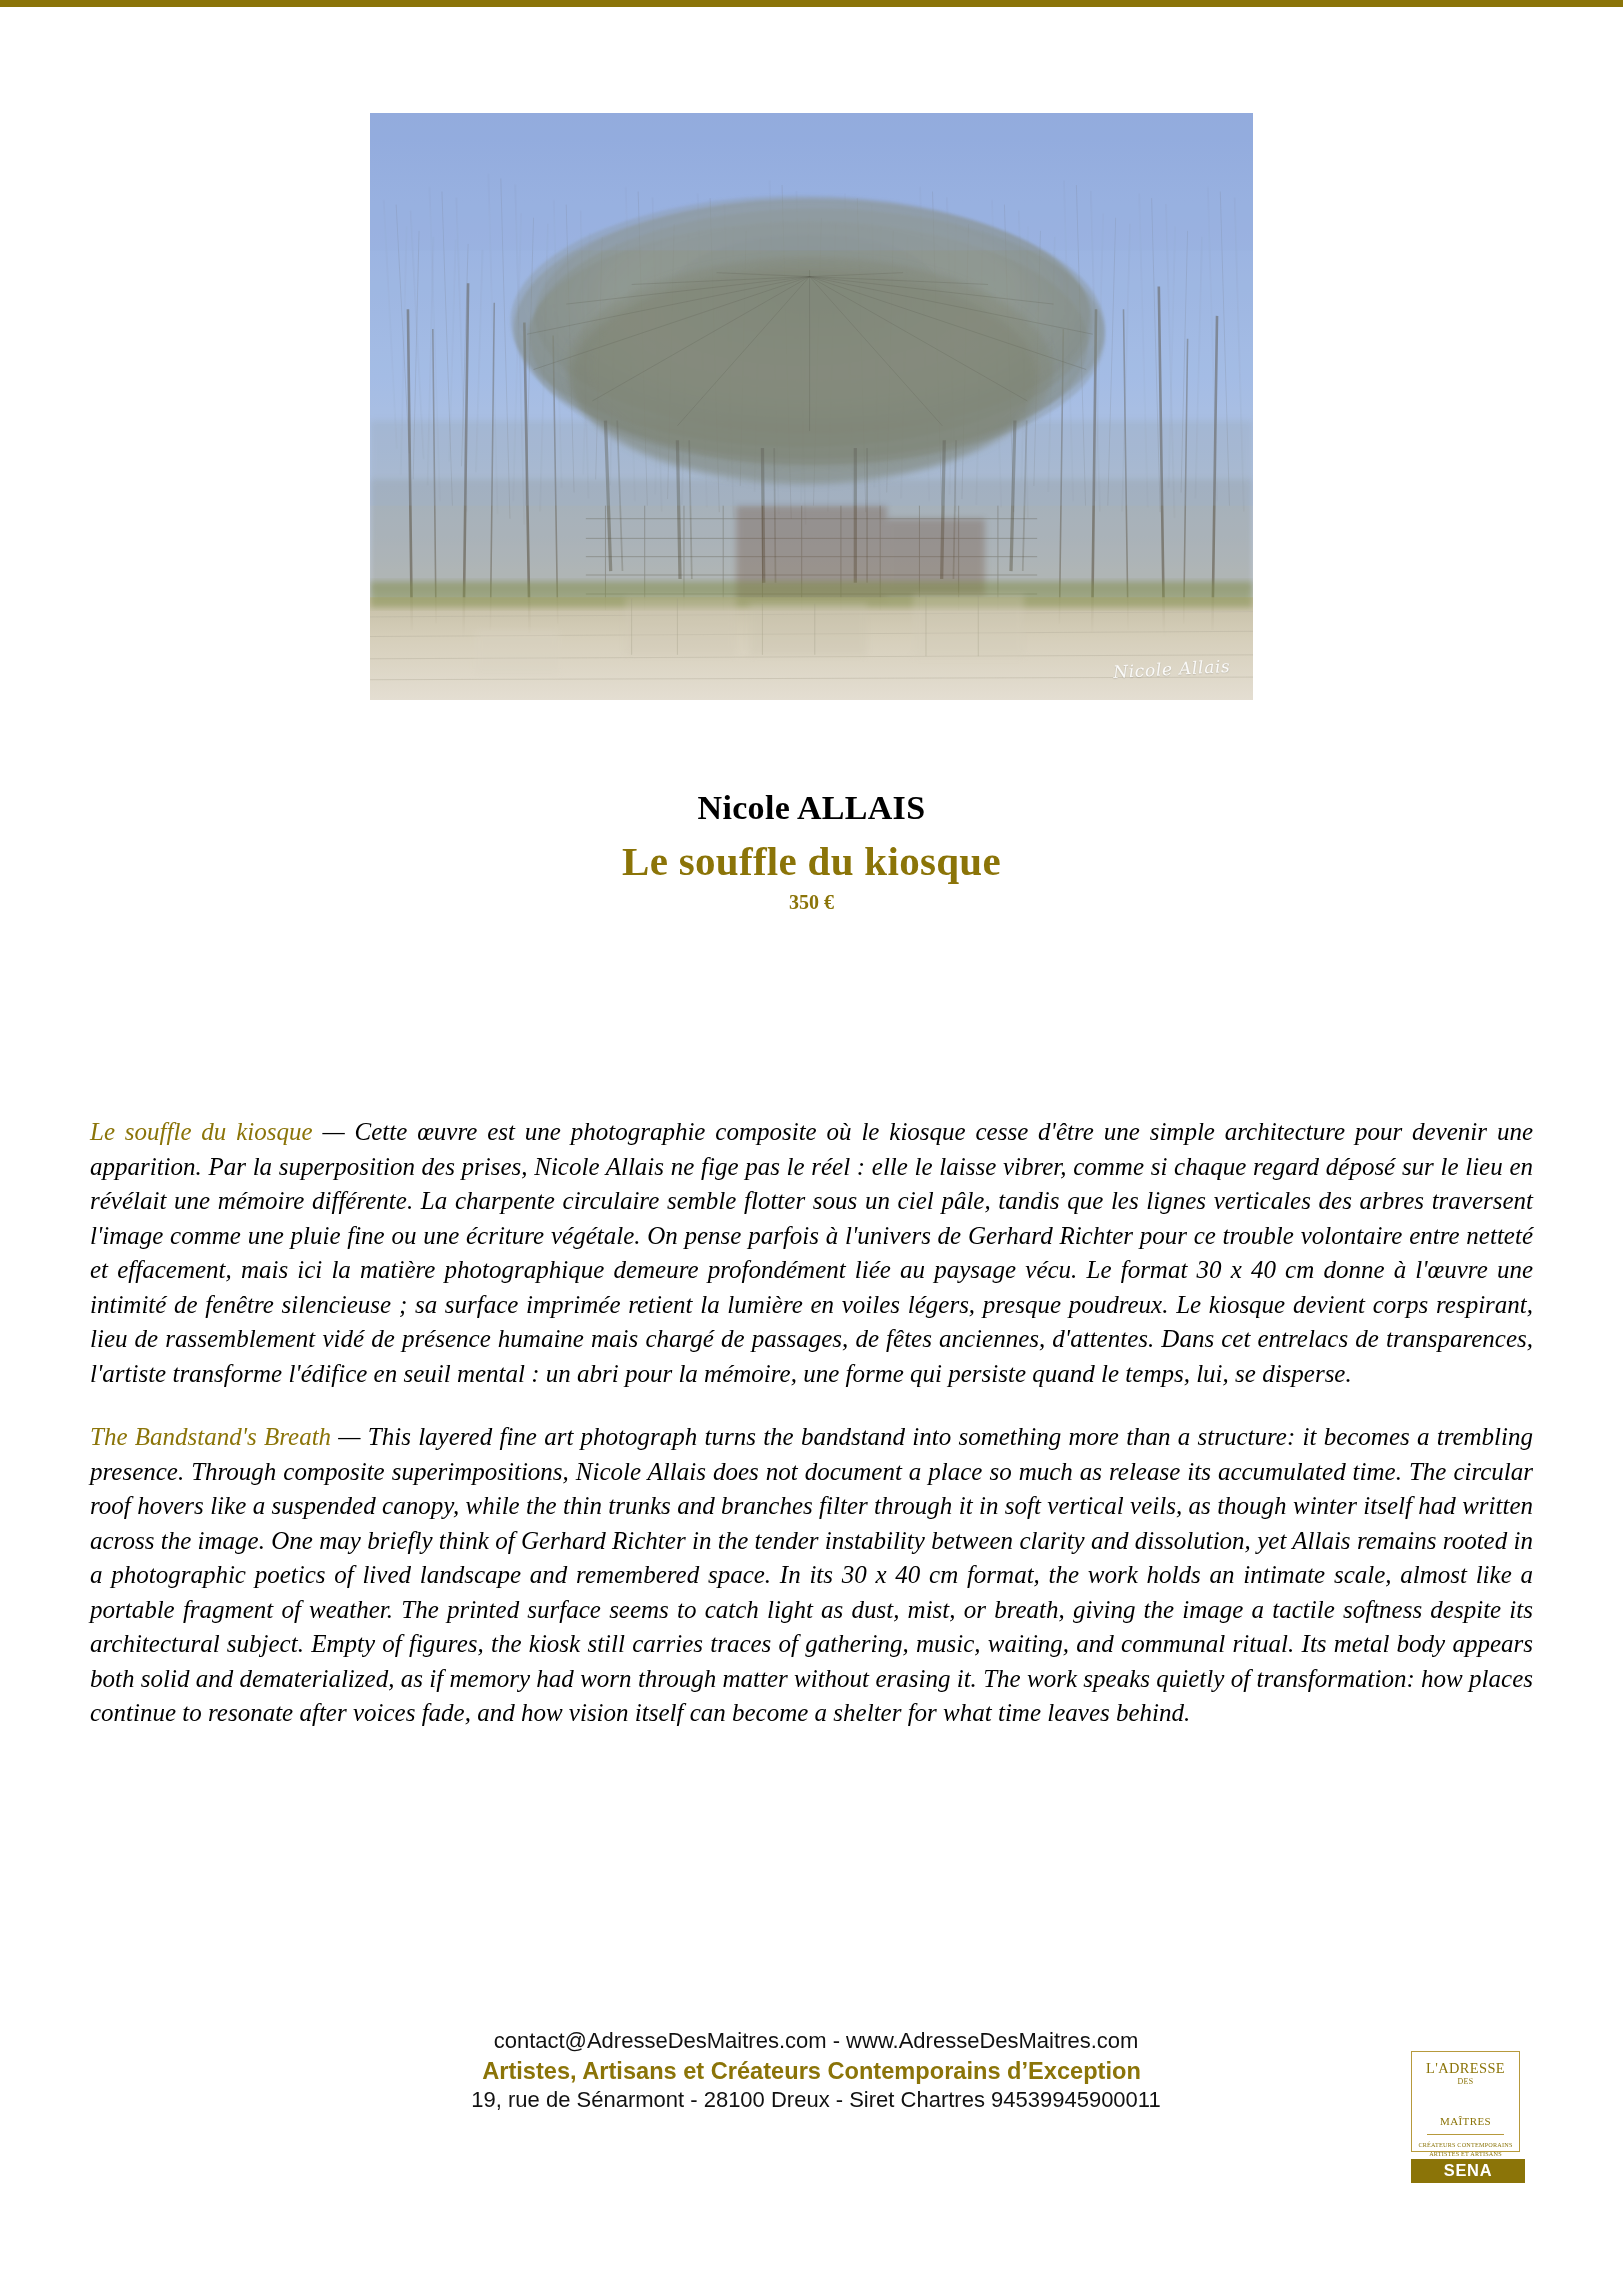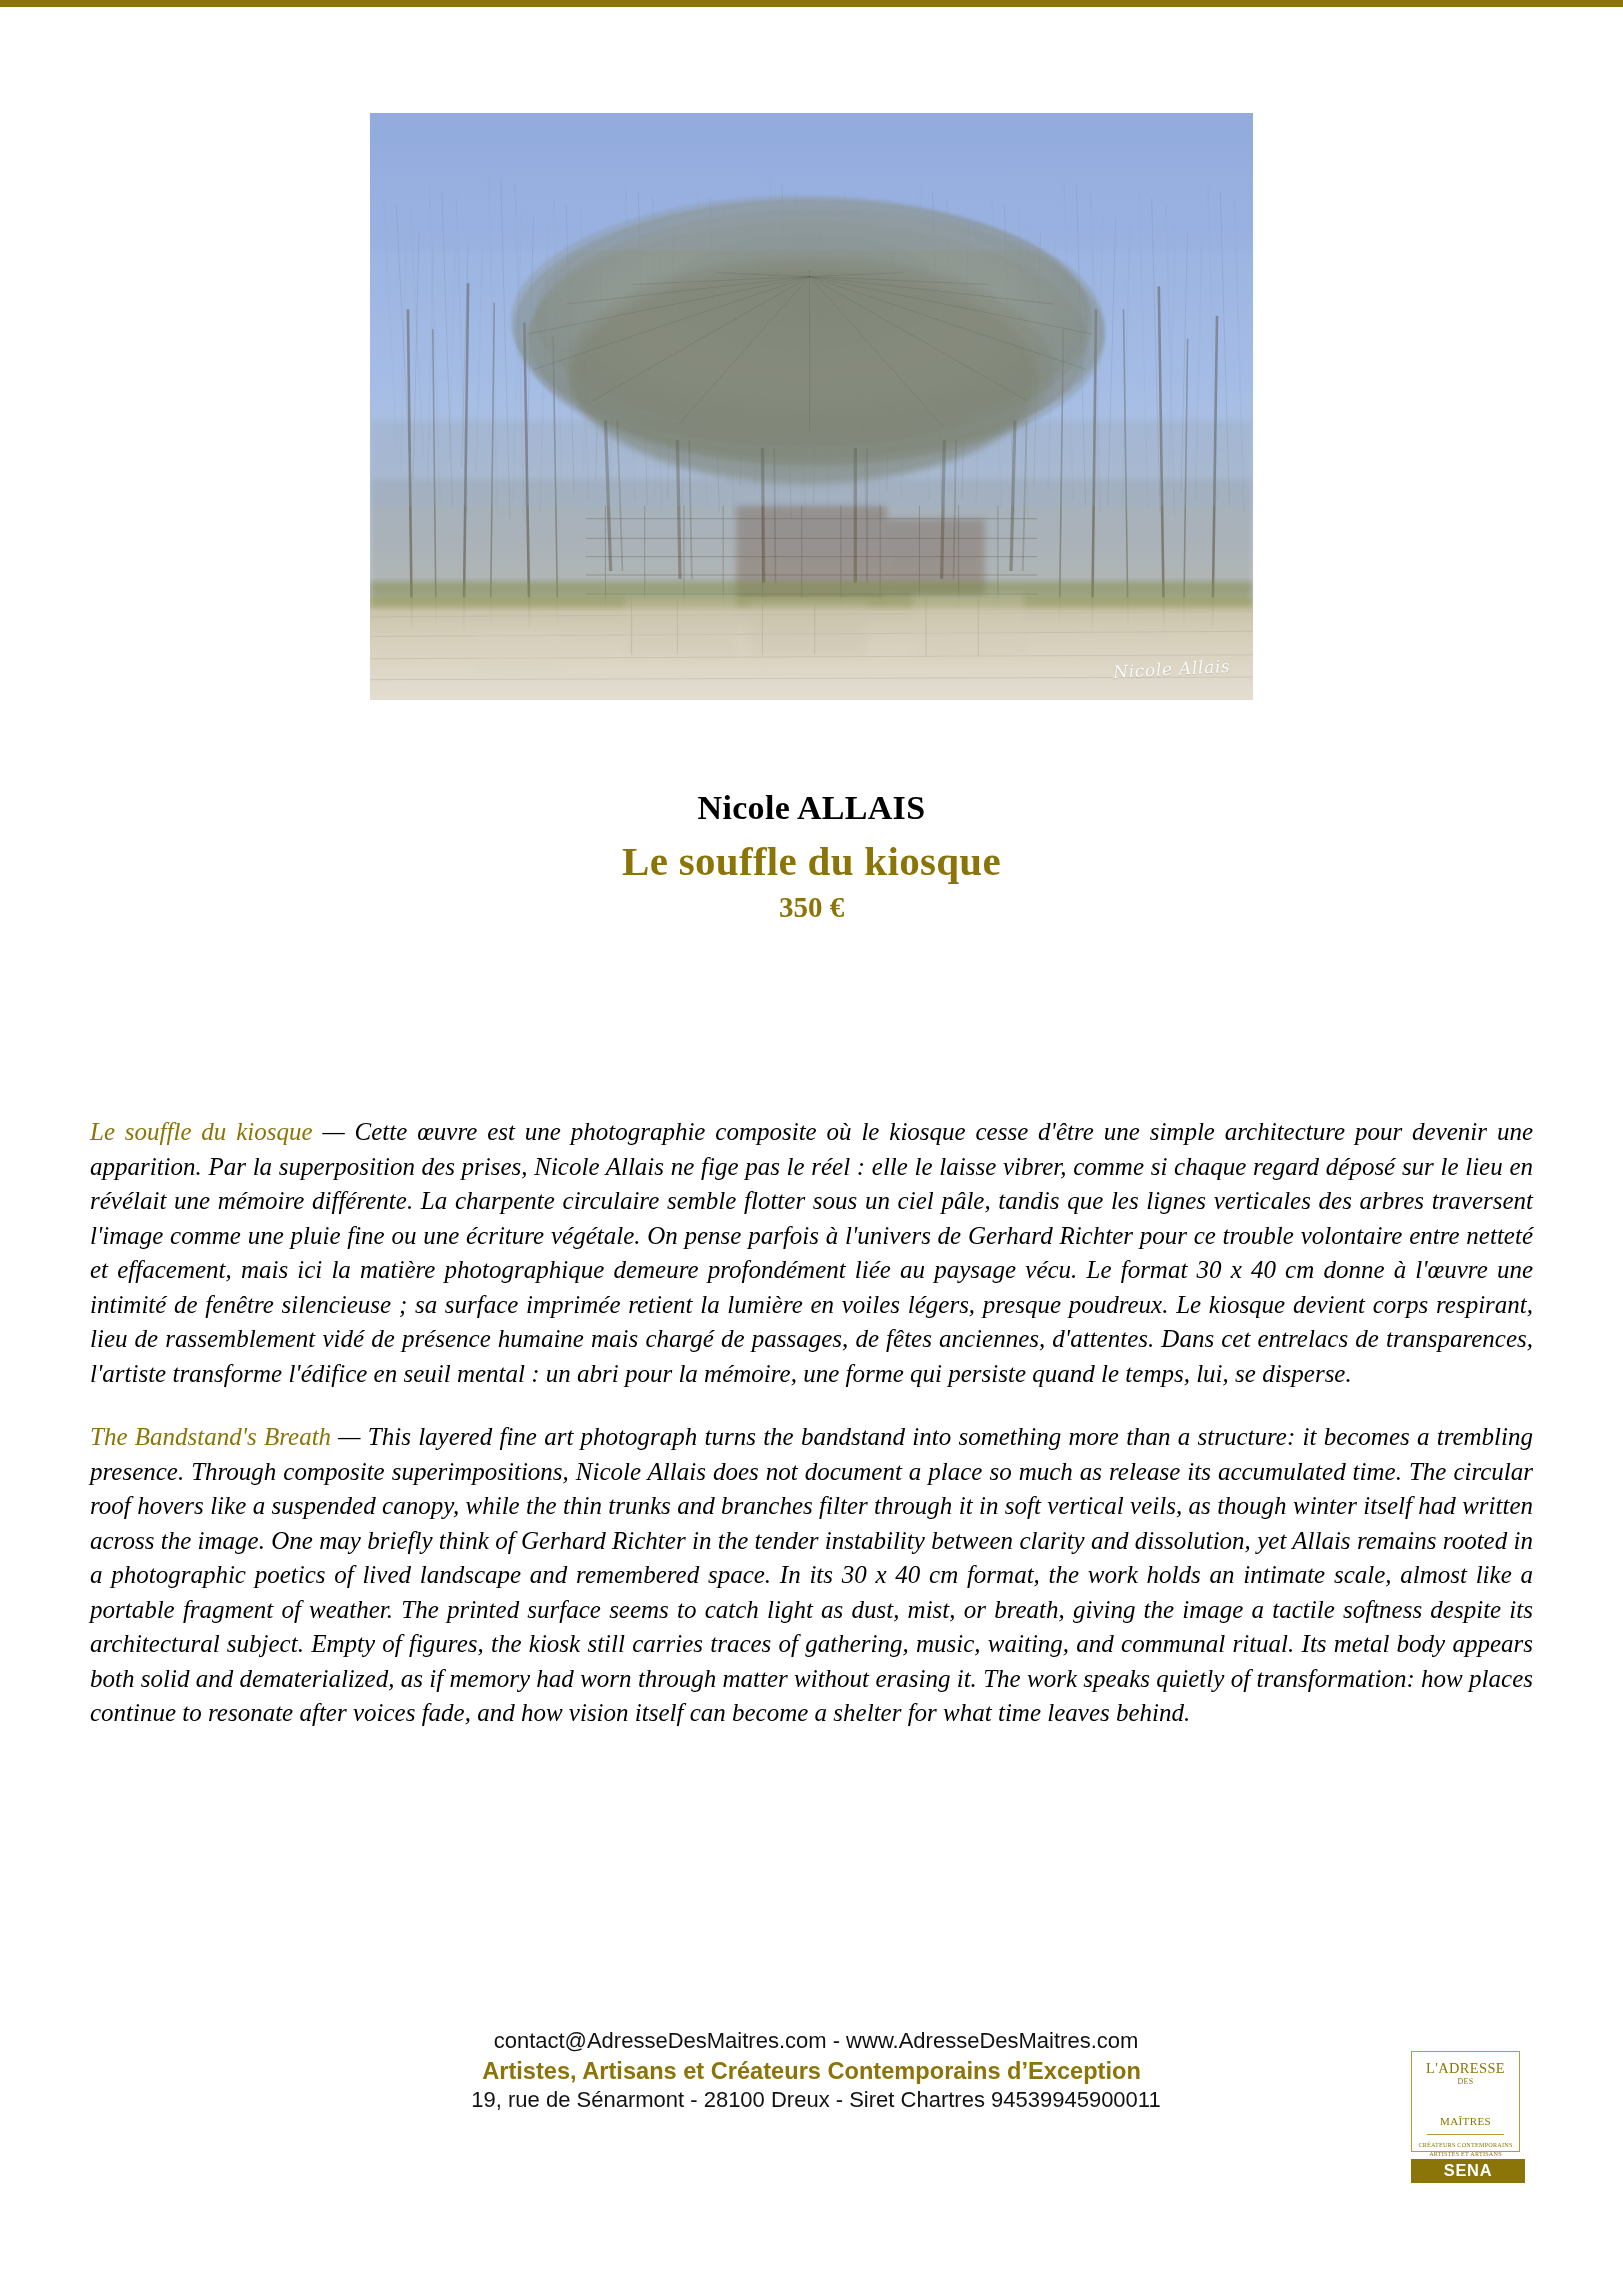--- a/index.html
+++ b/index.html
@@ -82,21 +82,21 @@
   .artwork-subtitle {
     font-family: "Liberation Serif", serif;
     font-size: 26px;
     color: #101010;
     line-height: 1.2;
     margin-top: 10.5px;
   }
   .artwork-price {
     font-family: "Liberation Serif", serif;
     font-weight: bold;
-    font-size: 29px;
+    font-size: 20px;
     color: #8b7408;
     line-height: 1.2;
     margin-top: 5.2px;
   }
 
   
   .body-copy {
     position: absolute;
     left: 90px;
     top: 1112px;

